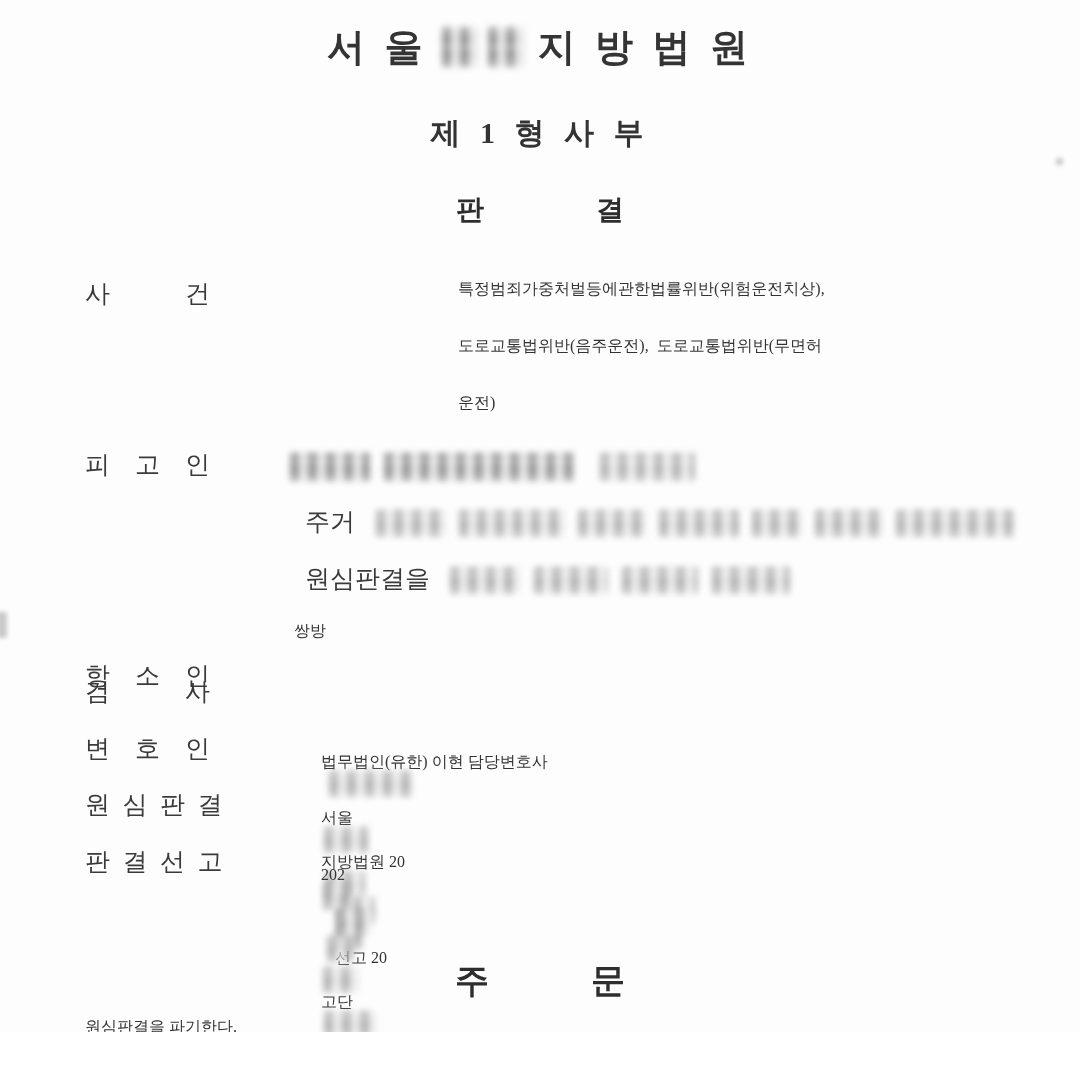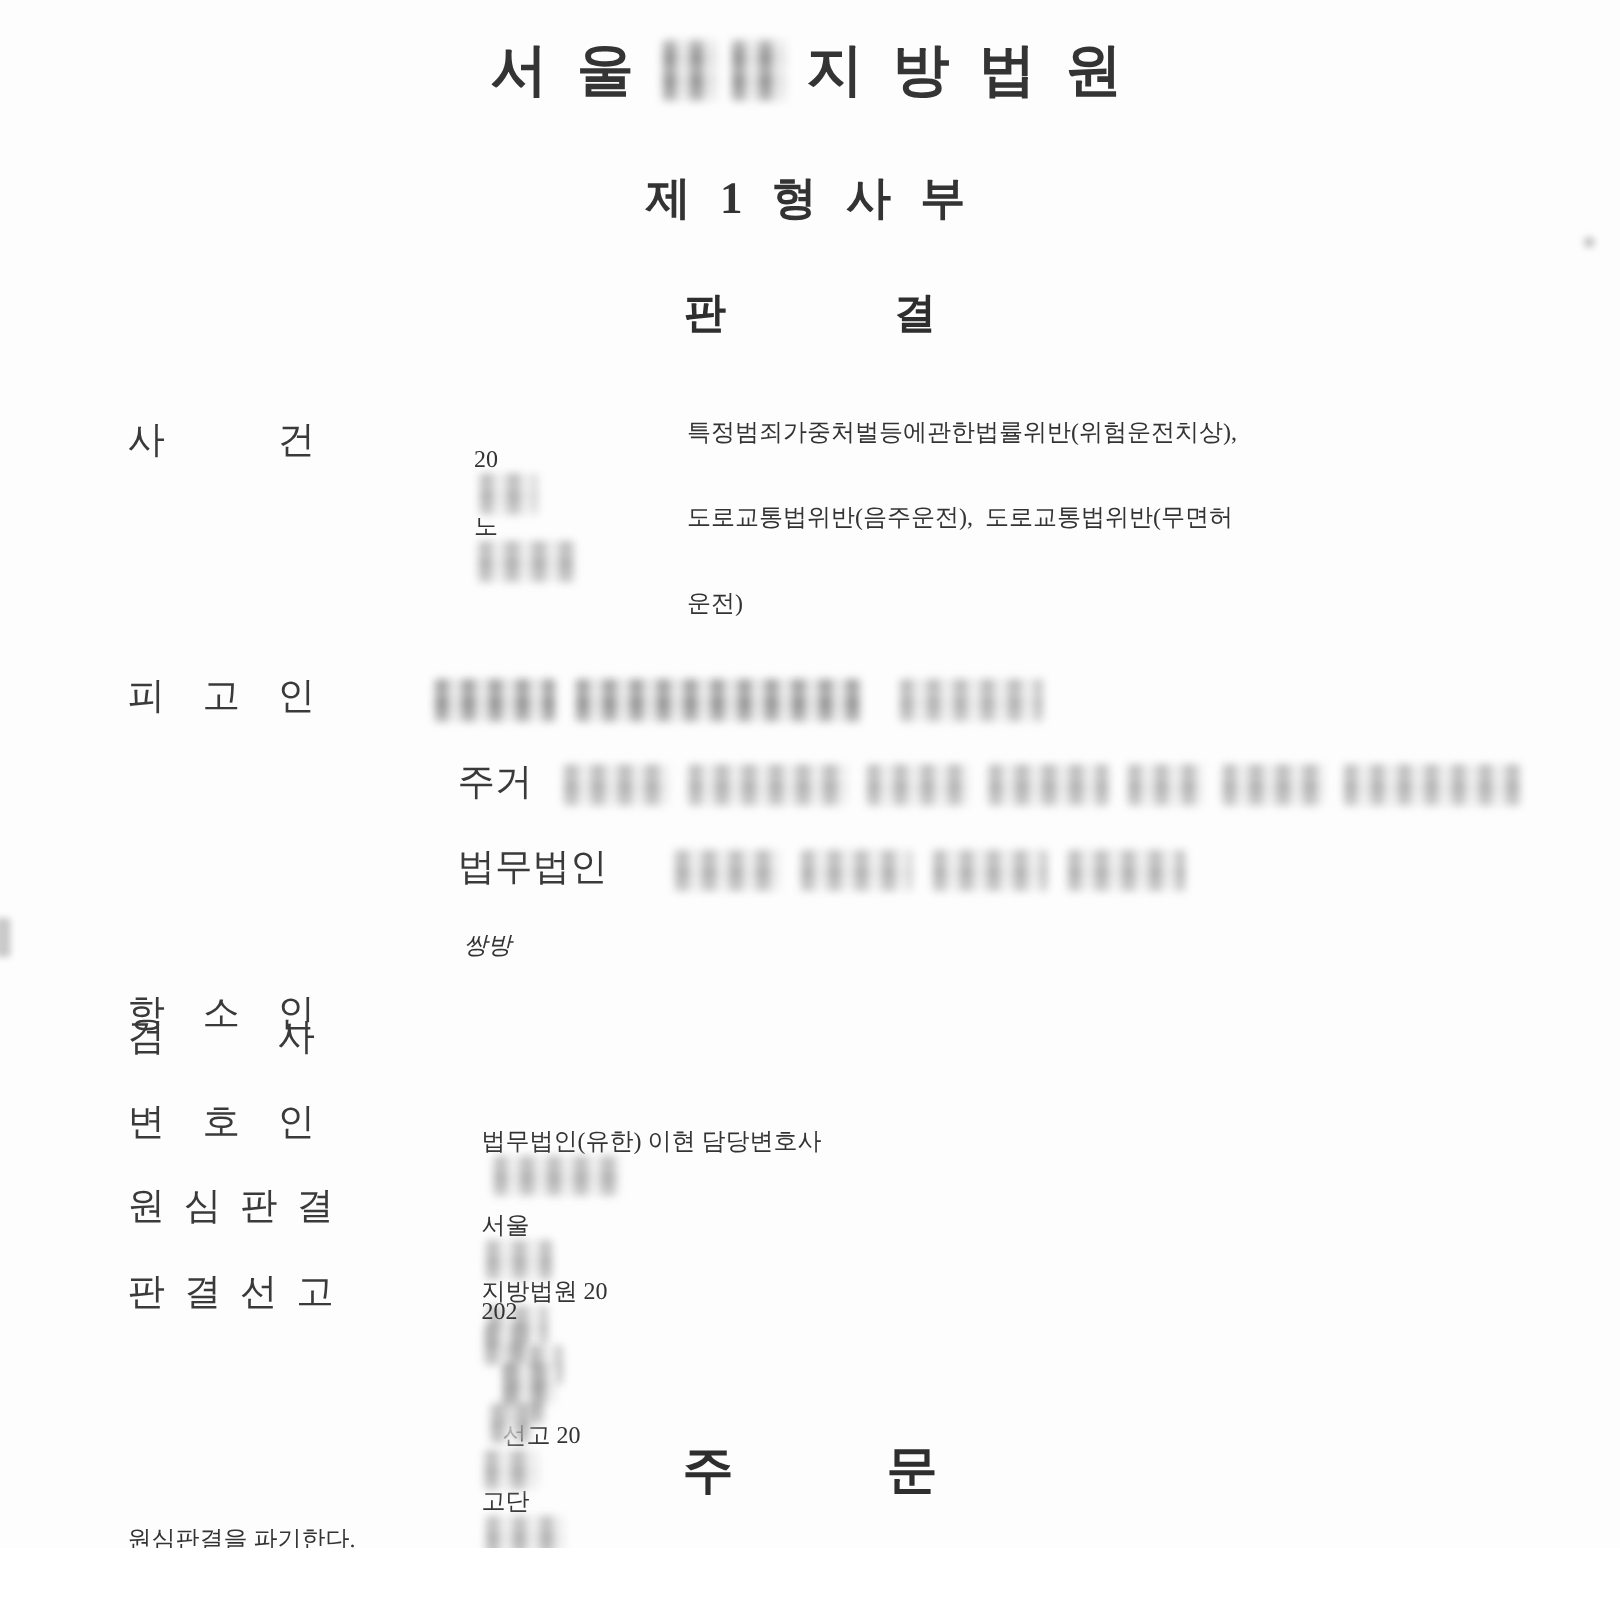--- a/index.html
+++ b/index.html
@@ -41,26 +41,20 @@
     <span class="redact hdr" style="width:36px;height:40px;margin:0 5px 0 14px;"></span>
     <span class="redact hdr" style="width:36px;height:40px;margin:0 14px 0 5px;"></span>
     <span>지 방 법 원</span>
   </div>
 
   <div class="abs division centered">제 1 형 사 부</div>
 
   <div class="abs doc-title centered">판　　　　결</div>
 
   <div class="abs label" style="top:280px;left:85px;">사　　　건</div>
-  <div class="abs body-text" style="top:280px;left:300px;">
-    <span>20</span>
-    <span class="redact light" style="width:38px;height:27px;margin:0 4px;"></span>
-    <span>노</span>
-    <span class="redact light" style="width:64px;height:27px;margin-left:3px;"></span>
-  </div>
   <div class="abs body-text" style="top:280px;left:458px;">특정범죄가중처벌등에관한법률위반(위험운전치상),</div>
   <div class="abs body-text" style="top:337px;left:458px;">도로교통법위반(음주운전),  도로교통법위반(무면허</div>
   <div class="abs body-text" style="top:394px;left:458px;">운전)</div>
 
   <div class="abs label" style="top:451px;left:85px;">피　고　인</div>
   <div class="abs seg-row" style="top:453px;left:290px;">
     <span class="redact" style="width:80px;height:28px;"></span>
     <span class="redact" style="width:190px;height:28px;margin-left:14px;"></span>
     <span class="redact light" style="width:95px;height:28px;margin-left:26px;"></span>
   </div>
@@ -69,30 +63,30 @@
   <div class="abs seg-row" style="top:510px;left:376px;">
     <span class="redact light" style="width:70px;height:27px;"></span>
     <span class="redact light" style="width:106px;height:27px;margin-left:13px;"></span>
     <span class="redact light" style="width:68px;height:27px;margin-left:13px;"></span>
     <span class="redact light" style="width:80px;height:27px;margin-left:13px;"></span>
     <span class="redact light" style="width:50px;height:27px;margin-left:13px;"></span>
     <span class="redact light" style="width:68px;height:27px;margin-left:13px;"></span>
     <span class="redact light" style="width:118px;height:27px;margin-left:13px;"></span>
   </div>
 
-  <div class="abs label" style="top:565px;left:305px;">법무법인</div>
+  <div class="abs label" style="top:565px;left:305px;">원심판결을</div>
   <div class="abs seg-row" style="top:567px;left:450px;">
     <span class="redact light" style="width:70px;height:27px;"></span>
     <span class="redact light" style="width:74px;height:27px;margin-left:14px;"></span>
     <span class="redact light" style="width:76px;height:27px;margin-left:14px;"></span>
     <span class="redact light" style="width:78px;height:27px;margin-left:14px;"></span>
   </div>
 
   <div class="abs label" style="top:622px;left:85px;margin-top:40px;">항　소　인</div>
-  <div class="abs body-text" style="top:622px;left:309px;font-style:italic;">쌍방</div>
+  <div class="abs body-text" style="top:622px;left:294px;">쌍방</div>
 
   <div class="abs label" style="top:678px;left:85px;">검　　　사</div>
 
   <div class="abs label" style="top:735px;left:85px;">변　호　인</div>
   <div class="abs body-text" style="top:735px;left:305px;">
     <span>법무법인(유한) 이현 담당변호사 </span>
     <span class="redact light" style="width:84px;height:26px;margin-left:8px;"></span>
   </div>
 
   <div class="abs label" style="top:791px;left:85px;">원 심 판 결</div>

